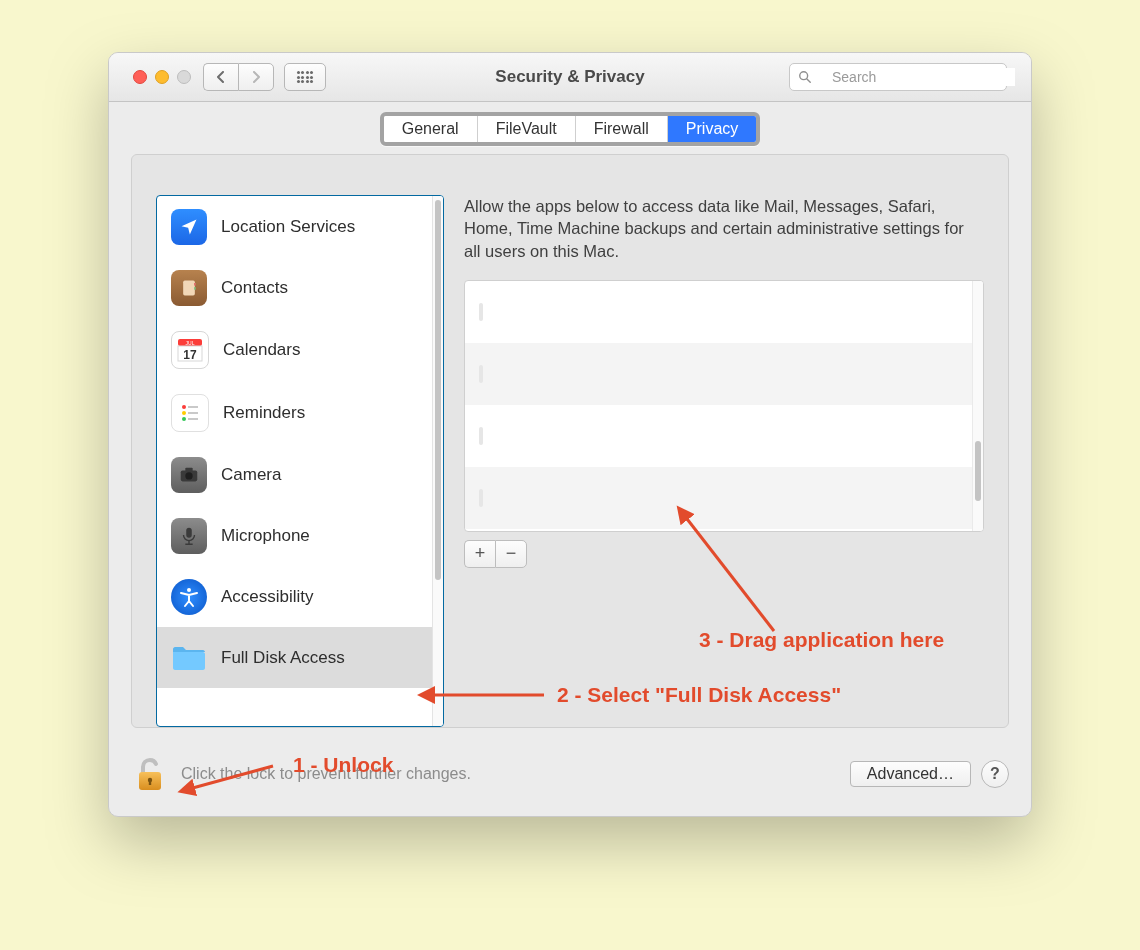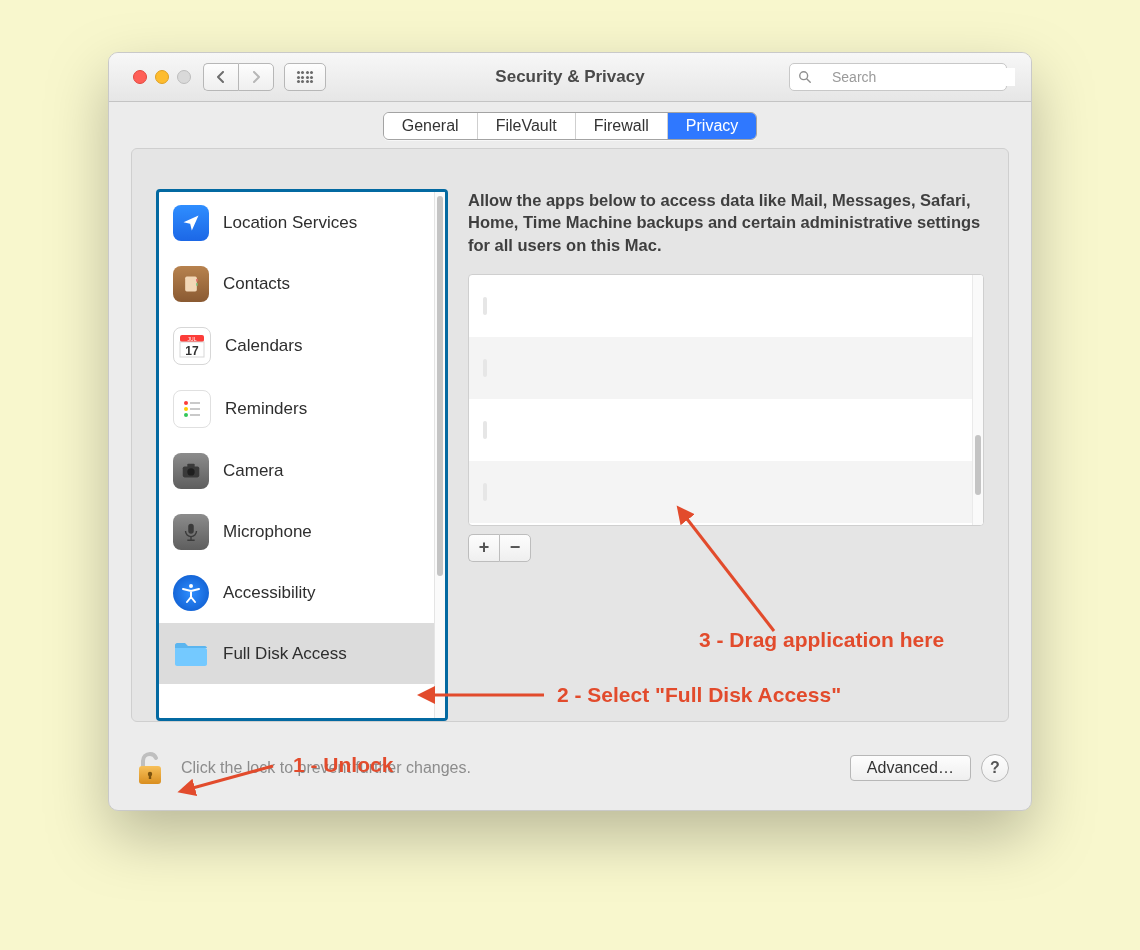--- a/index.html
+++ b/index.html
@@ -70,21 +70,21 @@
     margin-left:auto;width:200px;height:26px;
     background:#fff;border:1px solid #c8c8c8;border-radius:5px;
     display:flex;align-items:center;padding:0 8px;color:#9a9a9a;
     gap:18px;
   }
   .search input{border:none;outline:none;flex:1;font-size:14px;color:#333;}
   .search input::placeholder{color:#9a9a9a;}
   .search svg{flex:0 0 auto;}
   
   .tabrow{display:flex;justify-content:center;padding-top:10px;}
-  .tabs{display:flex;border:1px solid #a3a3a3;border-radius:6px;overflow:hidden;box-shadow:0 1px 0 rgba(255,255,255,.6);}
+  .tabs{display:flex;border:4px solid #a3a3a3;border-radius:6px;overflow:hidden;box-shadow:0 1px 0 rgba(255,255,255,.6);}
   .tab{
     padding:4px 18px;font-size:16px;color:#333;background:#fff;
     border-right:1px solid #cfcfcf;
   }
   .tab:last-child{border-right:none;}
   .tab.active{background:#2f78ff;color:#fff;}
   
   .panel{
     margin:8px 22px 16px;
     background:#e5e5e5;
@@ -92,40 +92,40 @@
     border-radius:6px;
     display:flex;
     height:572px;
     position:relative;
   }
   
   .sidebar-wrap{
     width:286px;
     margin:40px 0 0 24px;
     background:#fff;
-    border:3px solid #0369a1;
+    border:1px solid #0369a1;
     border-radius:4px;
     overflow:hidden;
     position:relative;
     display:flex;
   }
   .sidebar{flex:1;overflow:hidden;}
   .sb-item{
     display:flex;align-items:center;gap:14px;
     padding:12.5px 14px;font-size:17px;color:#2e2e2e;
   }
   .sb-item.selected{background:#dcdcdc;}
   .sb-icon{
     width:36px;height:36px;border-radius:8px;flex:0 0 auto;
     display:flex;align-items:center;justify-content:center;font-size:20px;color:#fff;
   }
   .sb-scroll{width:10px;background:#fafafa;border-left:1px solid #e4e4e4;position:relative;}
   .sb-thumb{position:absolute;left:2px;right:2px;top:4px;height:380px;background:#c4c4c4;border-radius:4px;}
   
-  .rightcol{flex:1;margin:40px 24px 0 20px;display:flex;flex-direction:column;font-weight:bold;}
+  .rightcol{flex:1;margin:40px 24px 0 20px;display:flex;flex-direction:column;}
   .desc{font-size:16.5px;color:#3f3f3f;line-height:1.35;margin-bottom:18px;}
   .app-list{
     background:#fff;border:1px solid #cfcfcf;border-radius:4px;
     height:250px;overflow:hidden;position:relative;
   }
   .al-row{height:62px;border-bottom:0;display:flex;align-items:center;padding-left:14px;}
   .al-row.alt{background:#f4f4f4;}
   .al-tick{width:4px;height:18px;background:#e6e6e6;border-radius:2px;}
   .al-scroll{position:absolute;right:0;top:0;bottom:0;width:10px;background:#fafafa;border-left:1px solid #eaeaea;}
   .al-thumb{position:absolute;left:2px;right:2px;top:160px;height:60px;background:#c4c4c4;border-radius:4px;}

